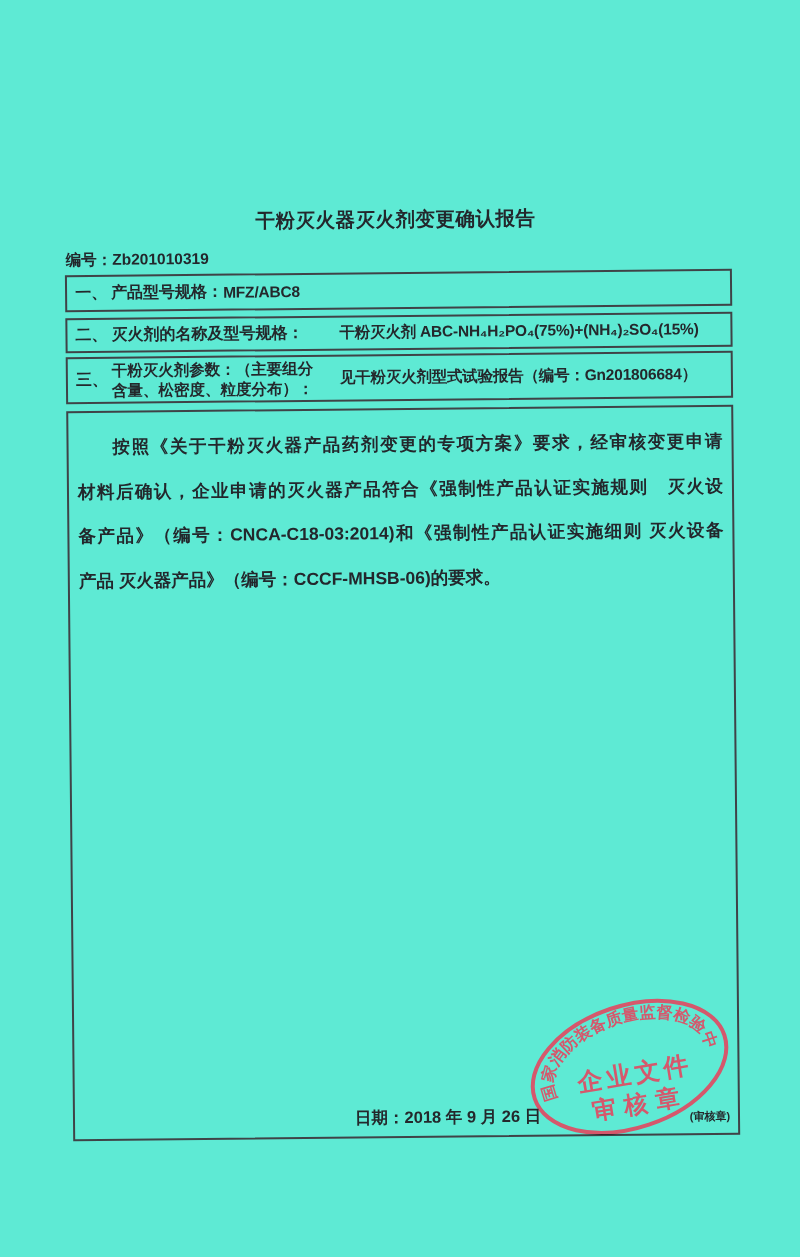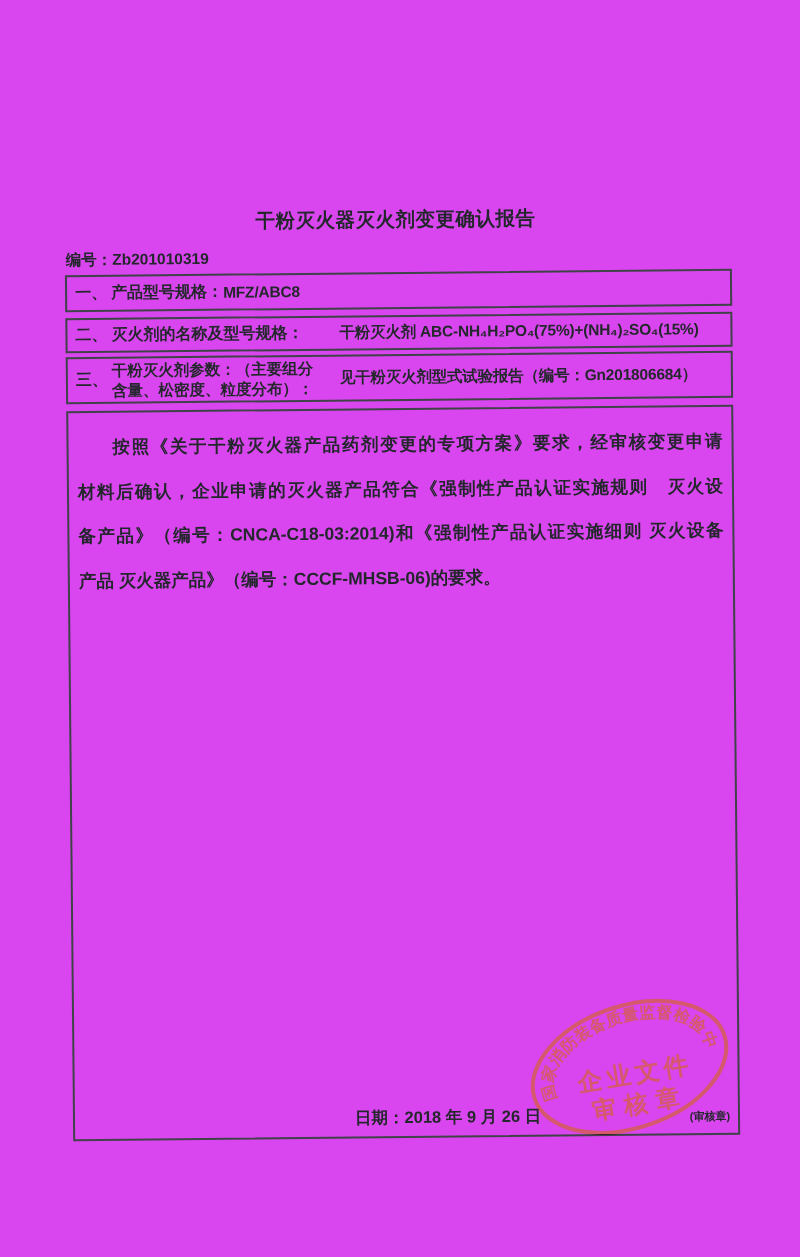--- a/index.html
+++ b/index.html
@@ -1,21 +1,21 @@
 <!DOCTYPE html>
 <html><head>
 <meta charset="utf-8">
 <style>
   * { margin: 0; padding: 0; box-sizing: border-box; }
   html, body { width: 800px; height: 1257px; background: #fdfdfd; overflow: hidden; }
   body { font-family: "Liberation Sans", sans-serif; color: #24282c; }
 
   .sheet {
     position: absolute; left: 0; top: 0; width: 800px; height: 1257px;
-    background: #d946ef;
+    background: #5eead4;
   }
   .tilt {
     position: absolute; left: 0; top: 0; width: 800px; height: 1257px;
     transform: rotate(-0.55deg); transform-origin: 400px 700px;
   }
 
   .title {
     position: absolute; left: 0; top: 206px; width: 800px;
     text-align: center; font-size: 19.5px; font-weight: bold;
     letter-spacing: 0.5px; color: #23272c;

